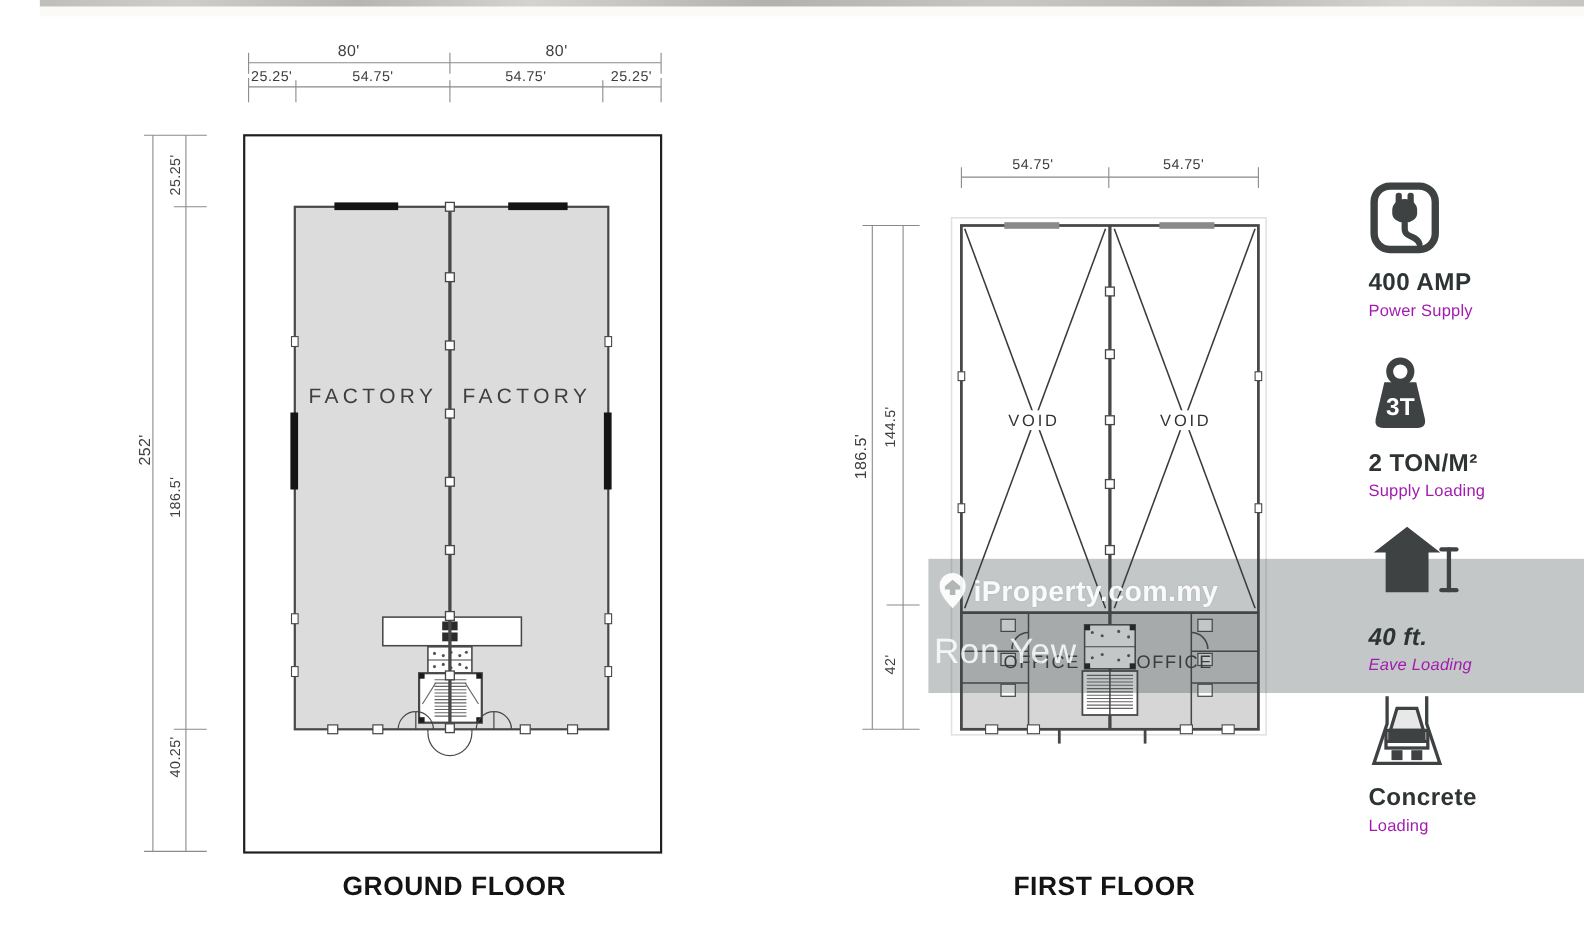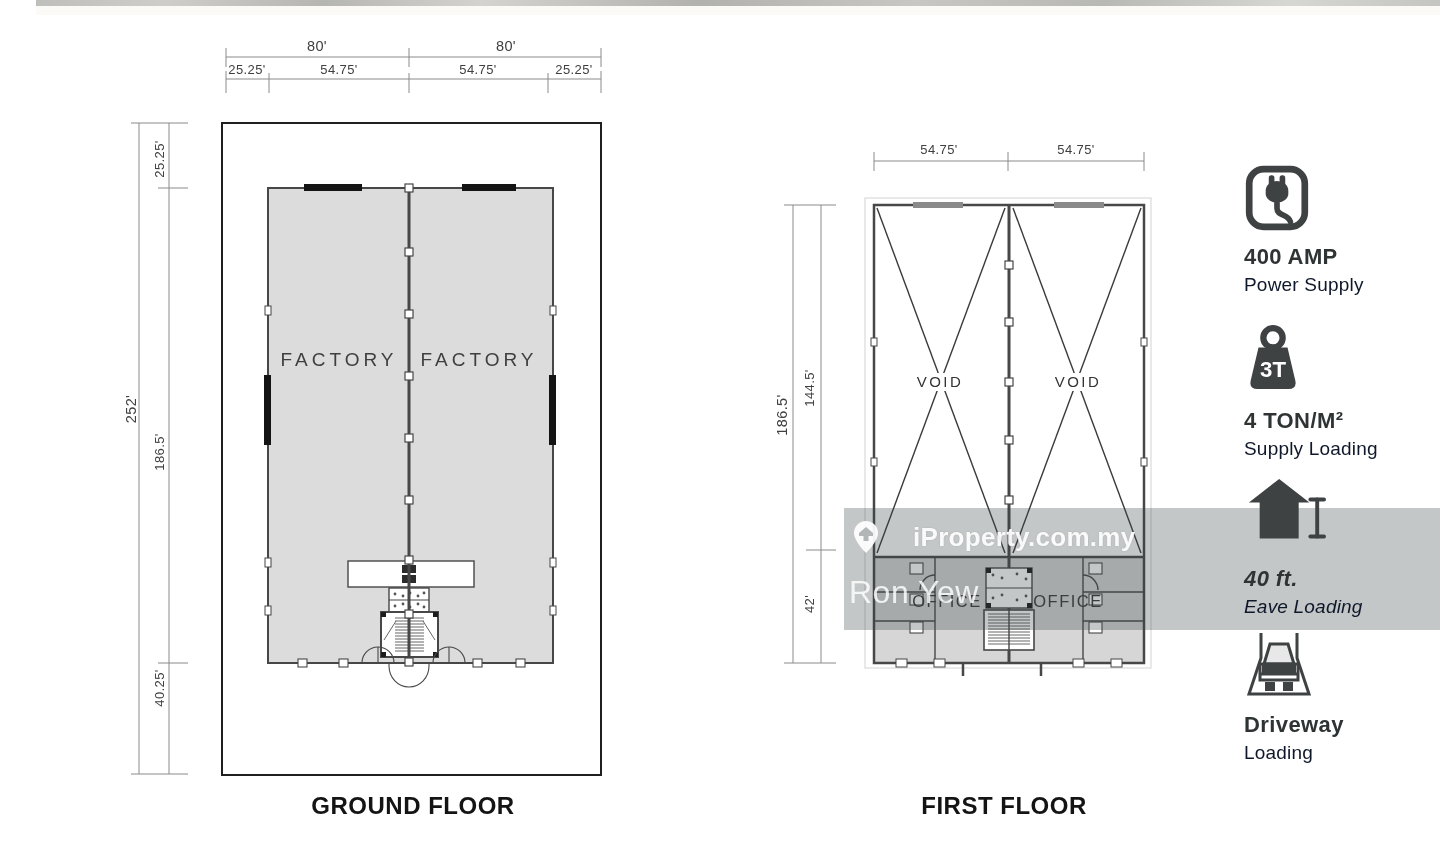--- a/index.html
+++ b/index.html
@@ -11,29 +11,29 @@
   svg.plan{position:absolute;left:0;top:0;}
   svg text{font-family:"Liberation Sans",sans-serif;}
   .dim{fill:#3f3f3f;font-size:13px;letter-spacing:.4px;}
   .dim-big{fill:#3f3f3f;font-size:14.5px;letter-spacing:.4px;}
   .room{fill:#3f3f3f;font-size:19px;letter-spacing:4px;}
   .room-sm{fill:#3a3a3a;font-size:16.5px;letter-spacing:1.5px;}
   .void{fill:#333;font-size:15px;letter-spacing:2.5px;}
   .floor-title{fill:#141414;font-size:24px;font-weight:bold;letter-spacing:.5px;}
   .wm-band{position:absolute;left:808px;top:508px;width:632px;height:122px;
            background:rgba(60,70,70,0.30);}
-  .wm-logo-row{position:absolute;left:10px;top:13px;display:flex;align-items:center;gap:28px;}
+  .wm-logo-row{position:absolute;left:10px;top:13px;display:flex;align-items:center;}
   .wm-brand{color:rgba(255,255,255,.93);font-size:26px;font-weight:bold;margin-left:7px;
             letter-spacing:.3px;text-shadow:0 0 2px rgba(0,0,0,.12);}
   .wm-agent{position:absolute;left:5px;top:66px;color:rgba(255,255,255,.82);font-size:32px;
             letter-spacing:.5px;}
   .feature{position:absolute;width:220px;left:1208px;display:flex;flex-direction:column;
            align-items:flex-start;text-align:center;}
   .feature-value{font-size:22px;font-weight:bold;color:#2e3334;letter-spacing:.4px;margin-top:10px;}
-  .feature-label{font-size:19px;color:#0f172a;margin-top:4px;letter-spacing:.2px;}
+  .feature-label{font-size:15px;color:#a21caf;margin-top:4px;letter-spacing:.2px;}
   .f1{top:164px;} .f2{top:324px;} .f3{top:478px;font-style:italic;} .f4{top:630px;}
 </style>
 </head>
 <body>
 
 <div class="canvas">
   <div class="top-strip"></div>
   <div class="top-strip2"></div>
 
   <svg class="plan" width="1440" height="844" viewBox="0 0 1440 844">
@@ -332,21 +332,21 @@
     <div class="feature-value">400 AMP</div>
     <div class="feature-label">Power Supply</div>
   </div>
 
   <div class="feature f2">
     <svg width="58" height="74" viewBox="0 0 60 76">
       <circle cx="30" cy="14" r="10" fill="none" stroke="#3e4243" stroke-width="6.5"></circle>
       <path d="M15,24 H45 L53,58 Q55,67 46,67 H14 Q5,67 7,58 Z" fill="#3e4243"></path>
       <text x="30" y="55" text-anchor="middle" font-size="23" font-weight="bold" fill="#ffffff">3T</text>
     </svg>
-    <div class="feature-value">4 TON/M²</div>
+    <div class="feature-value">2 TON/M²</div>
     <div class="feature-label">Supply Loading</div>
   </div>
 
   <div class="feature f3">
     <svg width="84" height="78" viewBox="0 0 84 80">
       <path d="M35,1 L66,25 H55 V62 H15 V25 H4 Z" fill="#3e4243"></path>
       <g stroke="#3e4243" stroke-width="4" stroke-linecap="round">
         <path d="M74,22 V60"></path>
           <path d="M67,22 H81"></path>
           <path d="M67,60 H81"></path>
@@ -361,16 +361,16 @@
       <g stroke="#3e4243" fill="none" stroke-width="3">
         <path d="M17,3 V28 L5,64 H65 L53,28 V3"></path>
         <path d="M20,34 L26,14 H44 L50,34 Z" fill="#e8e8e8"></path>
         <rect x="16" y="34" width="38" height="16"></rect>
         <path d="M16,44 H54"></path>
       </g>
       <rect x="21" y="52" width="10" height="9" fill="#3e4243"></rect>
       <rect x="39" y="52" width="10" height="9" fill="#3e4243"></rect>
       <rect x="18" y="34" width="34" height="10" fill="#3e4243"></rect>
     </svg>
-    <div class="feature-value">Driveway</div>
+    <div class="feature-value">Concrete</div>
     <div class="feature-label">Loading</div>
   </div>
 </div>
 
 </body></html>

